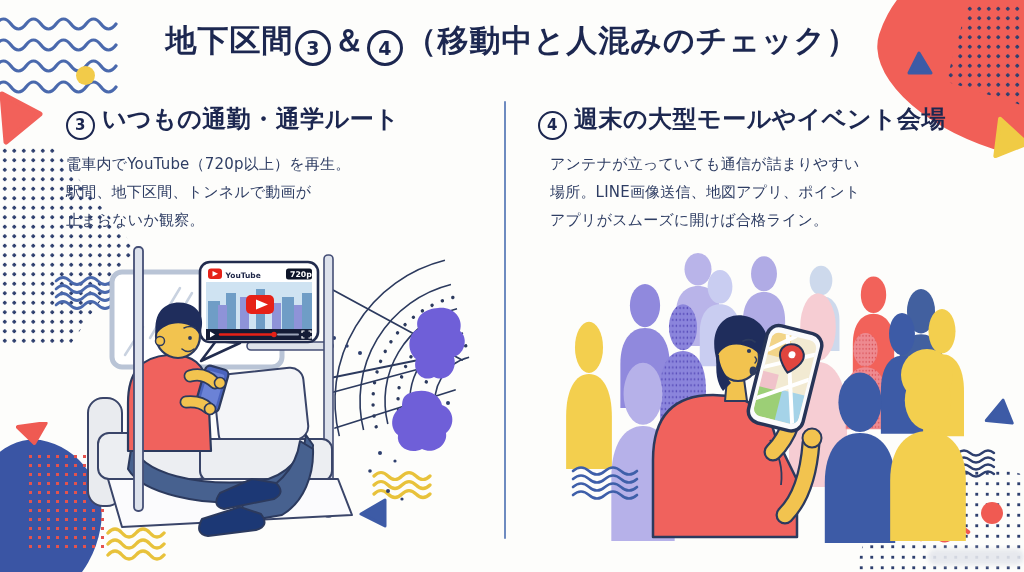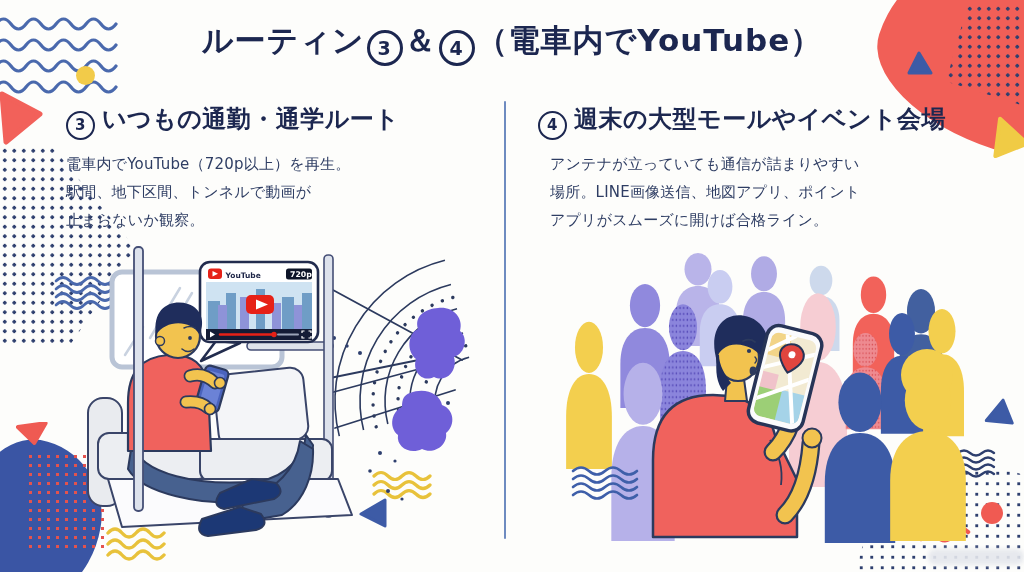--- a/index.html
+++ b/index.html
@@ -53,21 +53,21 @@
     border-radius:45% 55% 60% 40% / 50% 45% 55% 50%;transform:rotate(10deg);}
   .dot-yellow-tl{left:76px;top:66px;width:19px;height:19px;border-radius:50%;background:#f2cb49;}
   .circle-red-br{left:981px;top:502px;width:22px;height:22px;border-radius:50%;background:#f05a52;z-index:2;}
   .watermark-blur{left:928px;top:549px;width:96px;height:16px;border-radius:8px;background:rgba(228,231,236,.9);filter:blur(2px);z-index:7;}
   svg{display:block;}
 </style>
 </head>
 <body>
 
 <div class="abs slide-title">
-  <span>ルーティン</span><span class="circled">3</span><span>＆</span><span class="circled">4</span><span>（電車内でYouTube）</span>
+  <span>地下区間</span><span class="circled">3</span><span>＆</span><span class="circled">4</span><span>（移動中と人混みのチェック）</span>
 </div>
 
 <div class="abs section-heading heading-left">
   <span class="circled">3</span><span>いつもの通勤・通学ルート</span>
 </div>
 <div class="abs section-body body-left">電車内でYouTube（720p以上）を再生。
 駅間、地下区間、トンネルで動画が
 止まらないか観察。</div>
 
 <div class="abs section-heading heading-right">

